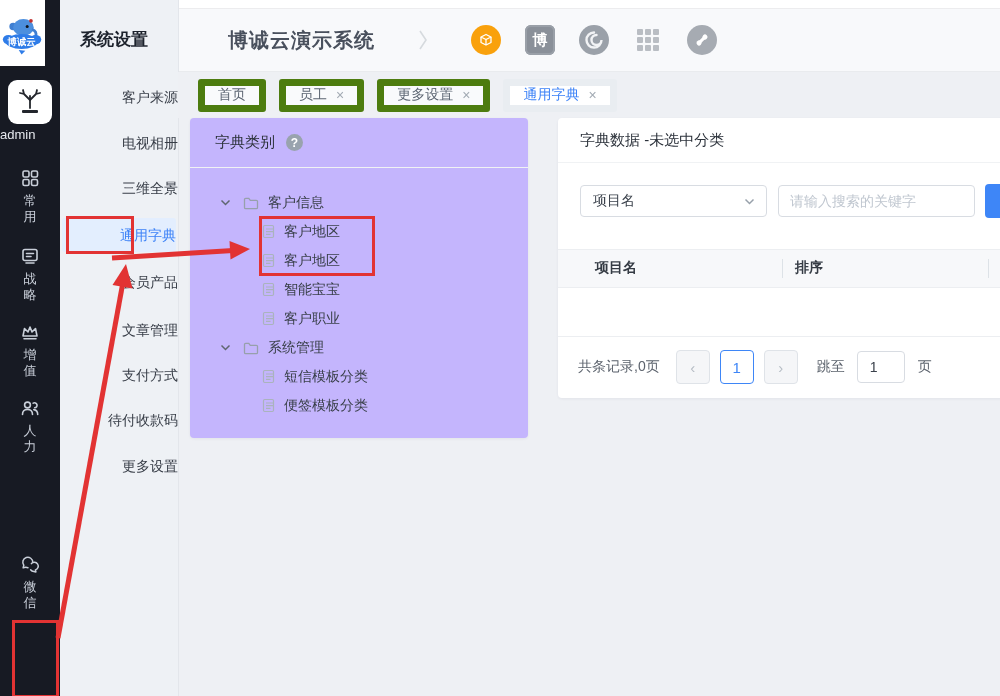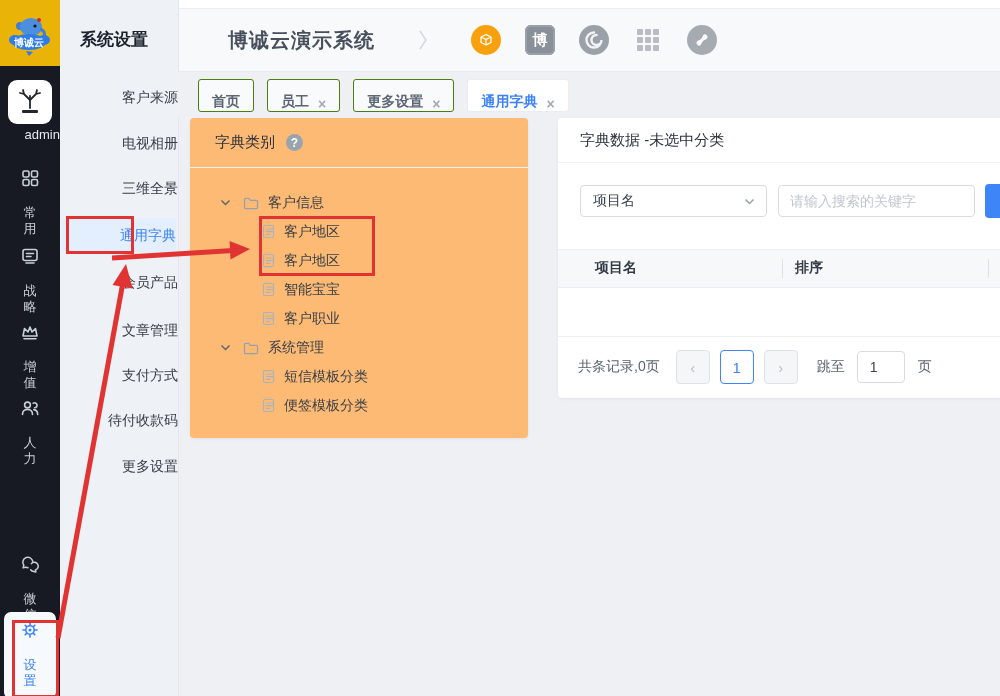--- a/index.html
+++ b/index.html
@@ -5,52 +5,52 @@
   html,body{margin:0;padding:0;}
   body{
     width:1000px;height:696px;position:relative;overflow:hidden;
     background:#eef0f4;
     font-family:"Liberation Sans","DejaVu Sans",sans-serif;
     -webkit-font-smoothing:antialiased;
   }
   svg{display:block;}
   
   .rail{position:absolute;left:0;top:0;width:60px;height:696px;background:#171a23;z-index:2;}
-  .rail-logo{position:absolute;left:0;top:0;width:60px;height:66px;background:#eab308;display:flex;align-items:center;justify-content:center;}
+  .rail-logo{position:absolute;left:0;top:0;width:45px;height:66px;background:#ffffff;display:flex;align-items:center;justify-content:center;}
   .avatar{position:absolute;left:8px;top:80px;width:44px;height:44px;background:#fff;border-radius:9px;display:flex;align-items:center;justify-content:center;}
-  .rail-user{position:absolute;left:0;top:127px;width:60px;text-align:right;color:#e6e9ee;font-size:13px;}
+  .rail-user{position:absolute;left:0;top:127px;width:60px;text-align:left;color:#e6e9ee;font-size:13px;}
   .rail-item{position:absolute;left:0;width:60px;text-align:center;color:#c9cfd9;cursor:pointer;}
   .rail-item .ric{margin:0 auto;}
-  .rail-label{width:15px;margin:17px auto 0;font-size:13px;line-height:16px;word-break:break-all;}
+  .rail-label{width:15px;margin:5px auto 0;font-size:13px;line-height:16px;word-break:break-all;}
   .rail-item.active-card{left:4px;width:52px;background:#f6f9fd;border-radius:7px;color:#3c82f7;padding:8px 0 10px;}
   
   .submenu{position:absolute;left:60px;top:0;width:118px;height:696px;background:#eef1f5;border-right:1px solid #e3e6eb;z-index:1;text-align:right;}
   .submenu-title{position:absolute;left:20px;top:28px;font-size:17px;font-weight:bold;color:#1c222c;}
   .submenu-item{position:absolute;left:0;width:118px;height:34px;line-height:34px;padding-left:20px;box-sizing:border-box;font-size:14px;color:#373d47;cursor:pointer;}
   .submenu-item.active{left:2px;width:114px;padding-left:18px;background:#e3eefe;border-radius:3px;color:#3c82f7;}
   
   .topstrip{position:absolute;left:178px;top:0;right:0;height:8px;background:#ffffff;border-bottom:1px solid #ececee;}
   .topbar{position:absolute;left:178px;top:9px;right:0;height:62px;background:#f8f9fb;border-bottom:1px solid #e9ebee;display:flex;align-items:center;}
   .tb-title{margin-left:50px;font-size:20px;font-weight:bold;color:#49505d;letter-spacing:1px;}
   .tb-sep{margin-left:42px;}
   .tb-ic{border-radius:50%;display:flex;align-items:center;justify-content:center;cursor:pointer;}
   .tb-orange{margin-left:42px;width:30px;height:30px;background:#f9a10c;}
   .tb-book{margin-left:24px;width:30px;height:30px;border-radius:6px;background:#8a9099;color:#fff;font-size:15px;font-weight:bold;display:flex;align-items:center;justify-content:center;box-shadow:inset 0 0 0 2px #9aa0a8;}
   .tb-swirl{margin-left:24px;width:30px;height:30px;background:#9ba1a9;}
   .tb-grid{margin-left:26px;width:26px;height:26px;display:grid;grid-template-columns:repeat(3,6px);grid-template-rows:repeat(3,6px);gap:2px;align-content:center;justify-content:center;cursor:pointer;}
   .tb-grid i{background:#b9bdc3;border-radius:1px;}
   .tb-phone{margin-left:26px;width:30px;height:30px;background:#a6abb2;}
   
   .tabsbar{position:absolute;left:178px;top:72px;right:0;height:46px;background:#eef0f4;display:flex;align-items:center;z-index:1;}
-  .tab{height:33px;box-sizing:border-box;display:flex;align-items:flex-end;gap:9px;padding:0 13px;margin-right:13px;background:#f9fafc;border:1px solid #4d7c0f;border-radius:3px;font-size:14px;color:#5d6673;cursor:pointer;font-weight:bold;}
+  .tab{height:33px;box-sizing:border-box;display:flex;align-items:center;gap:9px;padding:0 13px;margin-right:13px;background:#f9fafc;border:7px solid #4d7c0f;border-radius:3px;font-size:14px;color:#5d6673;cursor:pointer;}
   .tab:first-child{margin-left:20px;}
   .tab.active{background:#ffffff;border-color:#e9edf1;color:#3c82f7;}
   .tab .x{font-size:14px;color:#a2aab3;line-height:1;}
   
-  .tree-panel{position:absolute;left:190px;top:118px;width:338px;height:320px;background:#fdba74;border-radius:4px;box-shadow:0 1px 3px rgba(30,40,60,.06);z-index:1;}
+  .tree-panel{position:absolute;left:190px;top:118px;width:338px;height:320px;background:#c4b5fd;border-radius:4px;box-shadow:0 1px 3px rgba(30,40,60,.06);z-index:1;}
   .tree-head{height:49px;border-bottom:1px solid #f0f2f4;display:flex;align-items:center;padding-left:25px;gap:11px;font-size:15px;color:#2c323b;}
   .help-dot{width:17px;height:17px;border-radius:50%;background:#99a3ae;color:#fff;font-size:12px;font-weight:bold;display:flex;align-items:center;justify-content:center;cursor:pointer;}
   .tree-body{padding-top:20px;}
   .trow{height:29px;display:flex;align-items:center;font-size:14px;color:#383f48;cursor:pointer;text-align:right;}
   .trow.lv0{padding-left:30px;}
   .trow.lv1{padding-left:72px;}
   .trow .caret{margin-right:12px;}
   .trow .fico{margin-right:9px;}
   .trow .dico{margin-right:9px;}
   
@@ -160,30 +160,20 @@
   <div class="rail-item" style="top:554px">
     <svg class="ric" width="20" height="20" viewBox="0 0 20 20">
       <g stroke="currentColor" stroke-width="1.5" fill="none" stroke-linecap="round" stroke-linejoin="round">
         <path d="M12.8 8.3 a5 5 0 1 0 -9 3 l-.7 2.6 2.6-.7 a5 5 0 0 0 2.3 .6"></path>
         <path d="M11.4 9.6 a3.9 3.9 0 1 1 4 6.3 l.5 2 -2-.5 a3.9 3.9 0 0 1 -3.3-1.6"></path>
       </g>
     </svg>
     <div class="rail-label">微信</div>
   </div>
 
-  <div class="rail-item active-card" style="top:612px">
-    <svg class="ric" width="20" height="20" viewBox="0 0 20 20">
-      <g stroke="currentColor" stroke-width="1.6" fill="none" stroke-linecap="round">
-        <circle cx="10" cy="10" r="4.2"></circle>
-        <circle cx="10" cy="10" r="1.5" fill="currentColor" stroke="none"></circle>
-        <path d="M10 3 v2 M10 15 v2 M3 10 h2 M15 10 h2 M5.2 5.2 l1.4 1.4 M13.4 13.4 l1.4 1.4 M14.8 5.2 l-1.4 1.4 M6.6 13.4 l-1.4 1.4"></path>
-      </g>
-    </svg>
-    <div class="rail-label">设置</div>
-  </div>
 </div>
 
 <div class="submenu">
   <div class="submenu-title">系统设置</div>
   <div class="submenu-item" style="top:80px">客户来源</div>
   <div class="submenu-item" style="top:126px">电视相册</div>
   <div class="submenu-item" style="top:171px">三维全景</div>
   <div class="submenu-item active" style="top:218px">通用字典</div>
   <div class="submenu-item" style="top:265px">会员产品</div>
   <div class="submenu-item" style="top:313px">文章管理</div>

